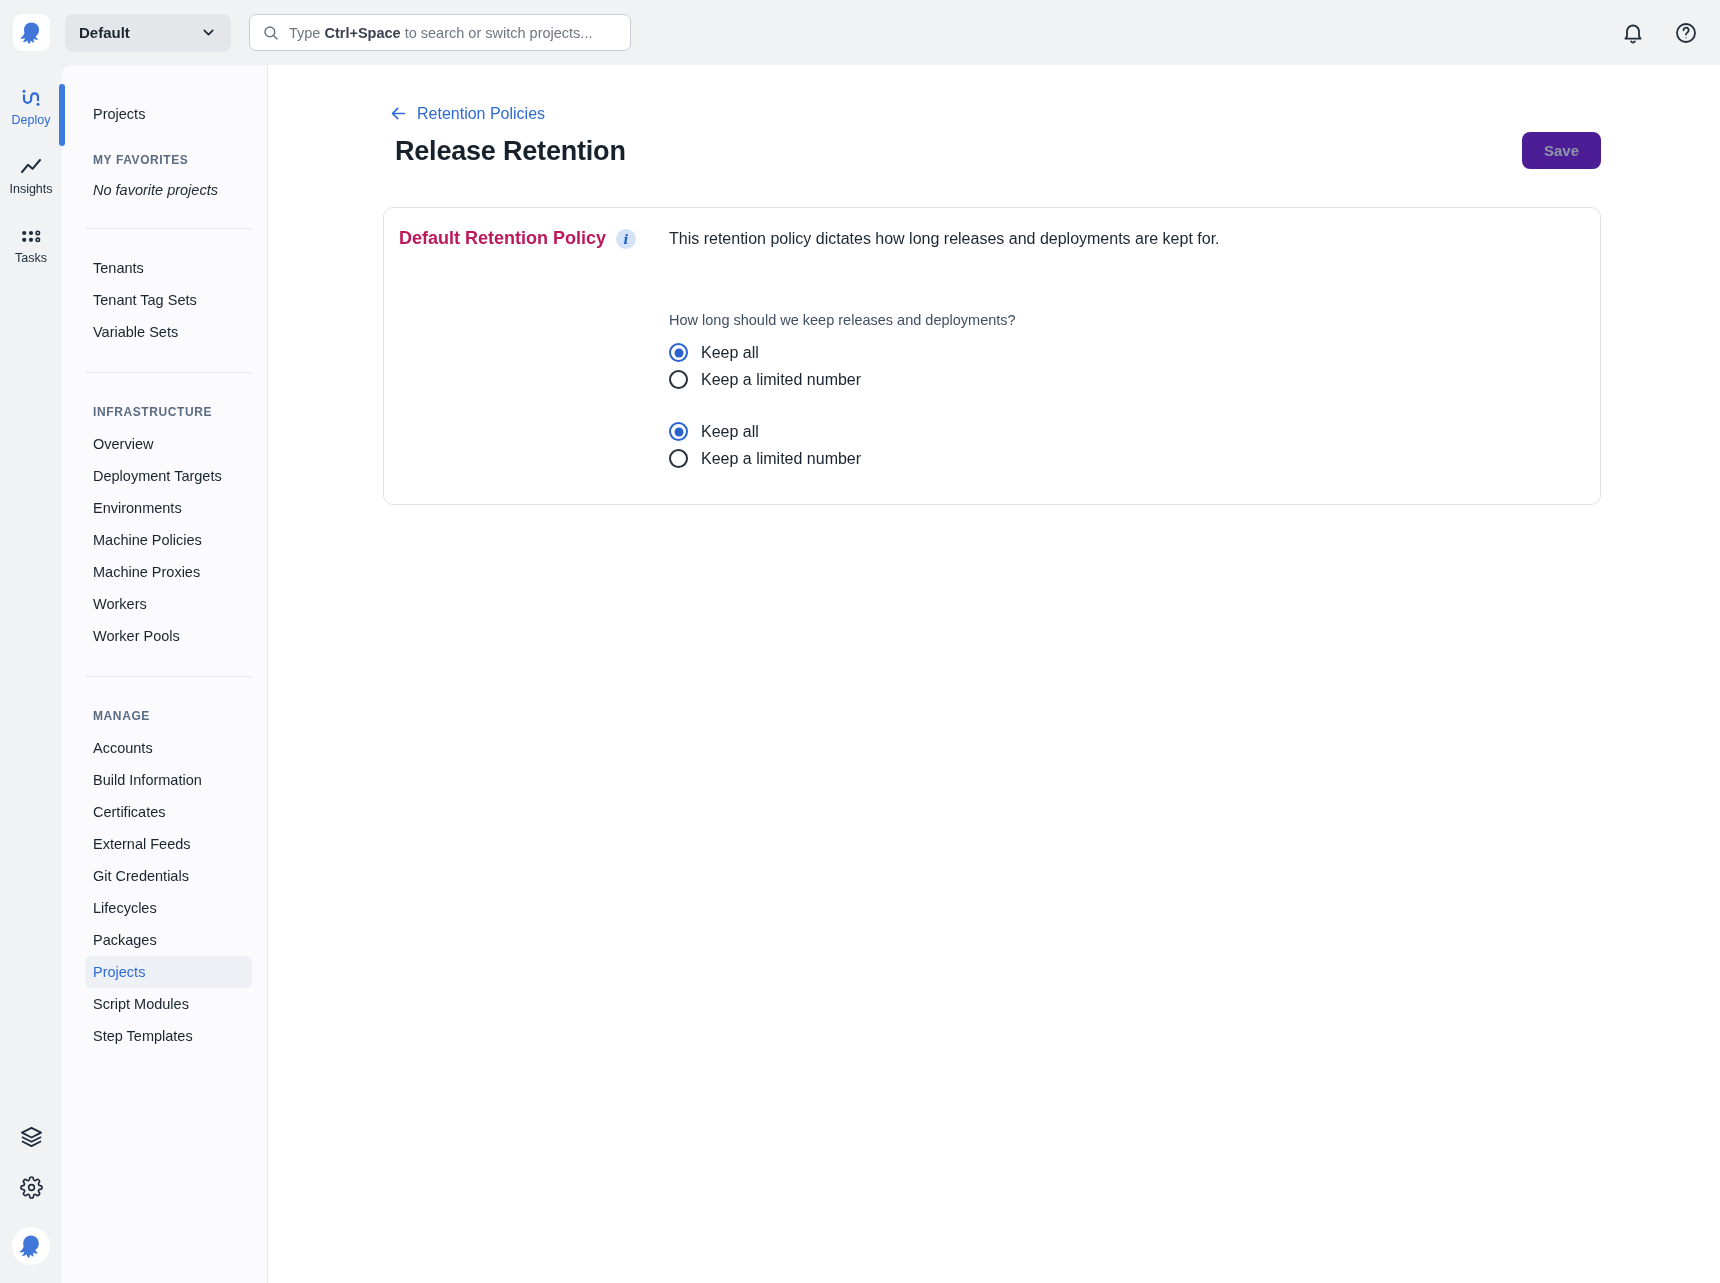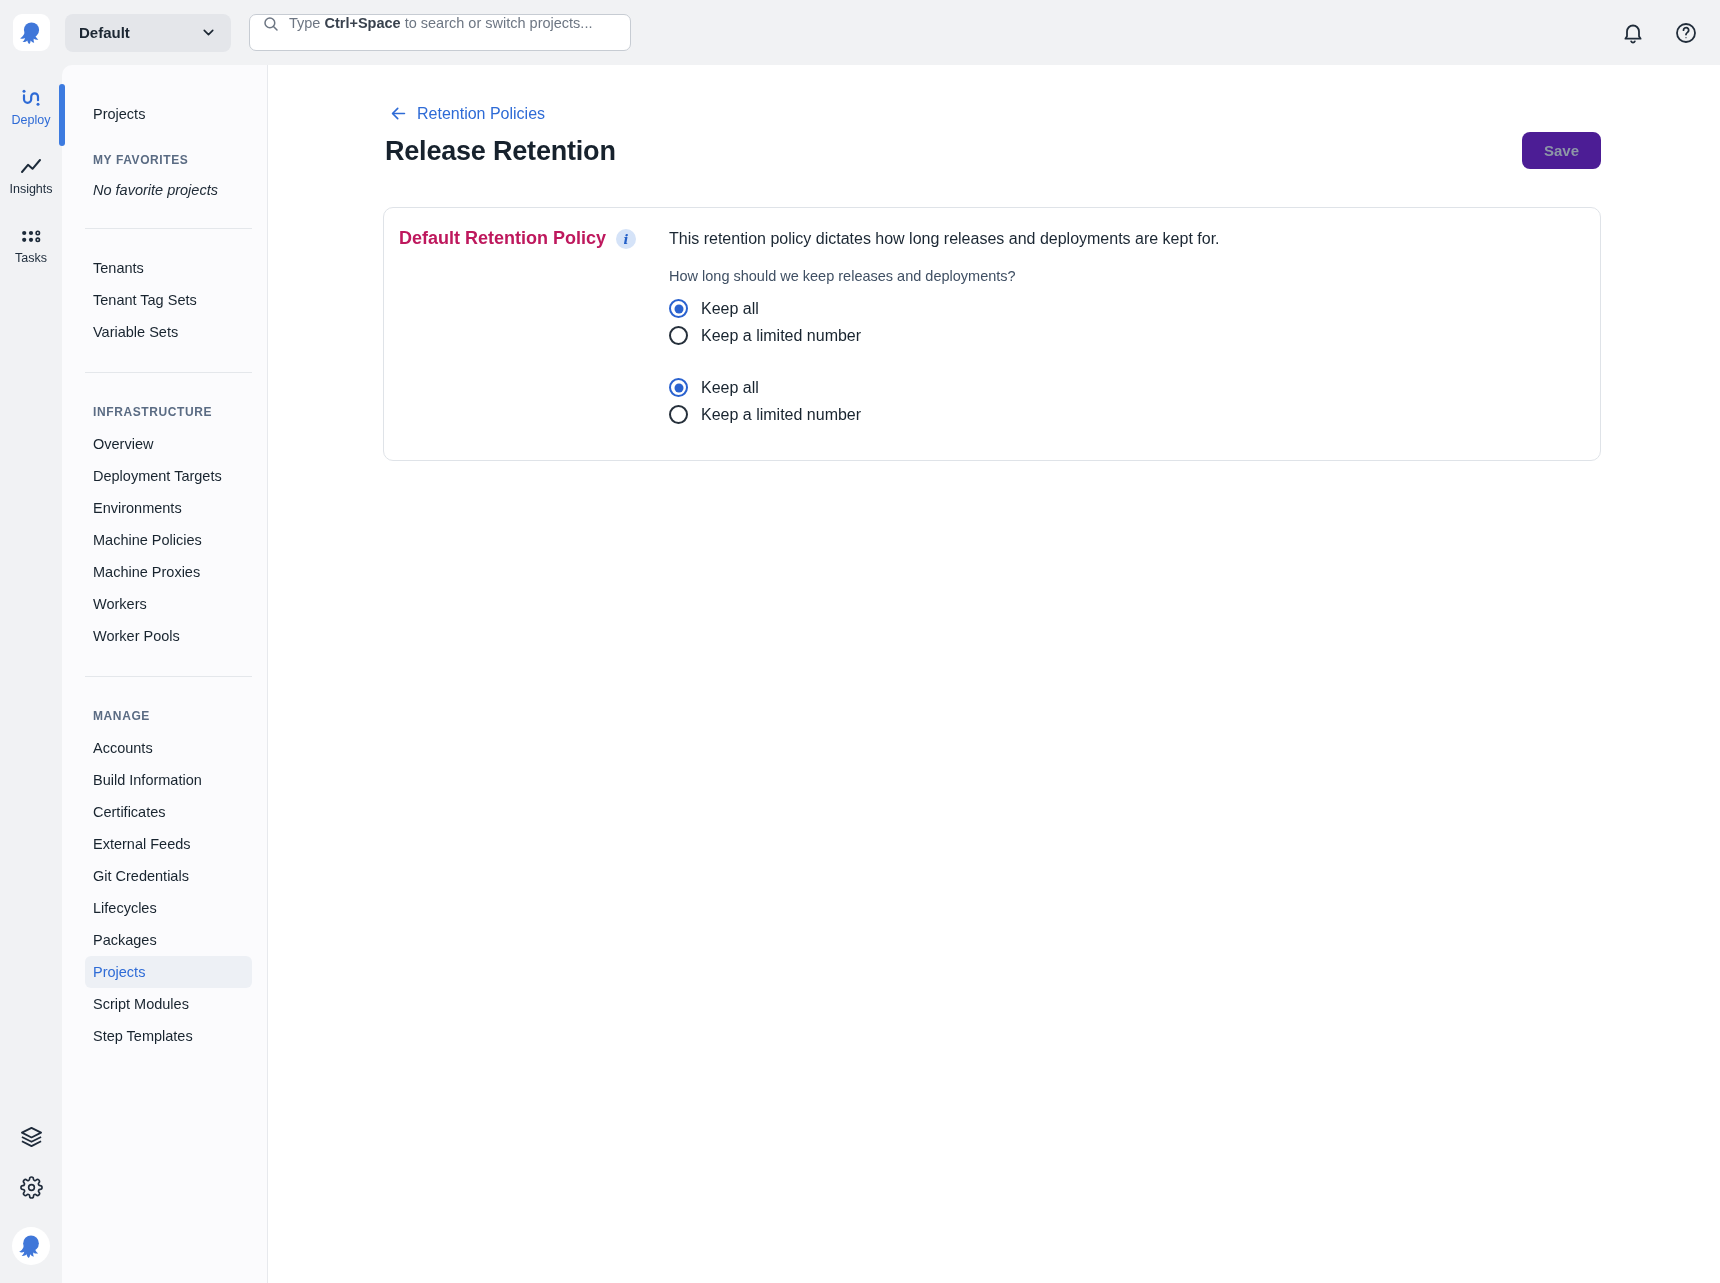--- a/index.html
+++ b/index.html
@@ -23,21 +23,21 @@
   .space-select {
     margin-left:15px; width:166px; height:38px;
     background:#e4e6ea; border-radius:8px;
     display:flex; align-items:center; justify-content:space-between;
     padding:0 14px; cursor:pointer;
   }
   .space-select .label { font-size:15px; font-weight:700; color:#1c2733; }
   .searchbox {
     margin-left:18px; width:382px; height:37px;
     background:#ffffff; border:1px solid #c7ccd3; border-radius:7px;
-    display:flex; align-items:flex-start; gap:9px; padding:0 12px;
+    display:flex; align-items:center; gap:9px; padding:0 12px;
     font-size:14.5px; color:#6d7683; cursor:text;
   }
   .searchbox .bold { color:#39424e; font-weight:700; }
   .topbar-spacer { flex:1; }
   .topbar-icon { color:#212d3a; display:flex; align-items:center; cursor:pointer; }
   .topbar-icon + .topbar-icon { margin-left:29px; }
 
   
   .shell { display:flex; height:1218px; position:relative; }
 
@@ -88,21 +88,21 @@
   .side-divider { border:none; border-top:1px solid #e4e7eb; margin:24px 0 23px -8px; }
   .mt14 { margin-top:14px; }
 
   
   .main { flex:1; background:#ffffff; padding:39px 119px 0 115px; }
   .breadcrumb {
     display:flex; align-items:center; gap:9px; margin-left:6px;
     color:#2e6bd6; font-size:16px; cursor:pointer; width:max-content;
   }
   .page-header { display:flex; align-items:flex-start; justify-content:space-between; margin-top:13px; }
-  .page-title { margin-left:2px; font-size:27px; font-weight:700; color:#17222d; letter-spacing:-0.2px; }
+  .page-title { margin-left:12px; font-size:27px; font-weight:700; color:#17222d; letter-spacing:-0.2px; }
   .save-btn {
     width:79px; height:37px; margin-top:-4px;
     background:#4c1d95; color:#8d97a7;
     border:none; border-radius:8px;
     font-family:"Liberation Sans", sans-serif;
     font-size:15px; font-weight:700; cursor:pointer;
   }
   .card {
     margin-top:38px; background:#ffffff;
     border:1px solid #dfe3e8; border-radius:10px;
@@ -111,21 +111,21 @@
   .card-label-col { width:270px; flex:0 0 auto; display:flex; align-items:flex-start; gap:10px; }
   .card-heading { font-size:18px; font-weight:700; color:#be185d; line-height:21px; }
   .info-badge {
     width:20px; height:20px; border-radius:50%; background:#d5e3f8;
     display:flex; align-items:center; justify-content:center;
     font-family:"DejaVu Serif", serif; font-style:italic; font-weight:700;
     font-size:13px; color:#2460c8; cursor:pointer; flex:0 0 auto; margin-top:1px;
   }
   .card-content-col { flex:1; padding-top:1px; }
   .card-description { font-size:16px; color:#1b2733; line-height:20px; }
-  .question-group { margin-top:19px; }
+  .question-group { margin-top:63px; }
   .question-group + .question-group { margin-top:25px; }
   .question { font-size:14.5px; color:#3f4f63; margin-bottom:11px; }
   .radio-row { display:flex; align-items:center; gap:13px; height:27px; cursor:pointer; }
   .radio {
     width:19px; height:19px; border-radius:50%;
     border:2px solid #26303b; position:relative; flex:0 0 auto;
   }
   .radio.checked { border-color:#2a62cf; }
   .radio.checked::after {
     content:""; position:absolute; left:50%; top:50%;

